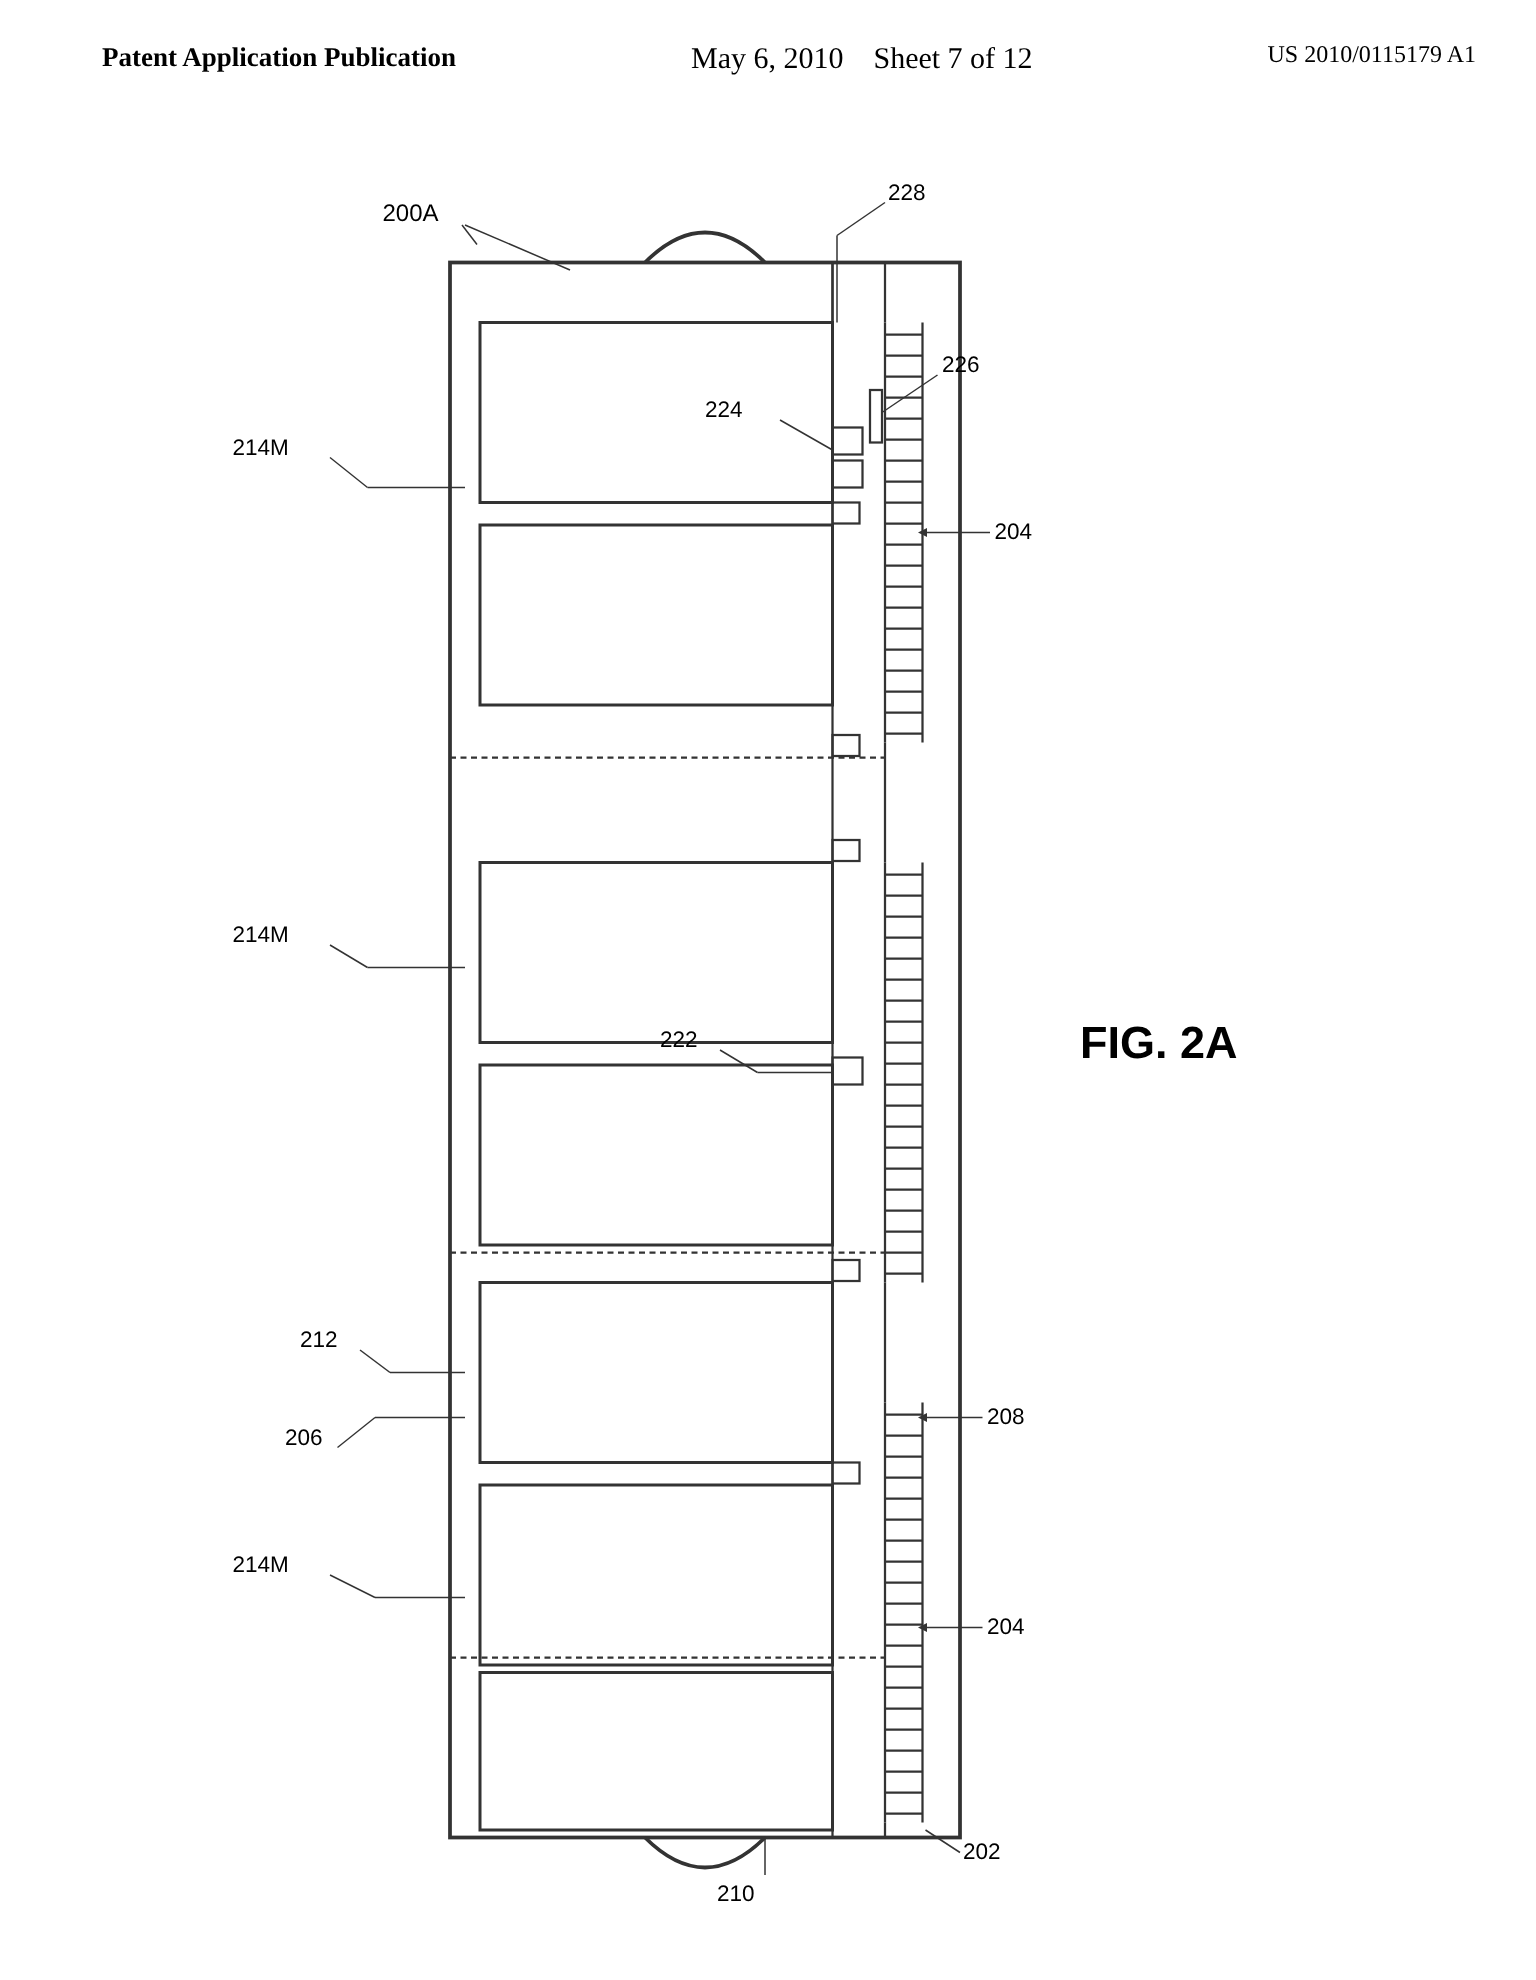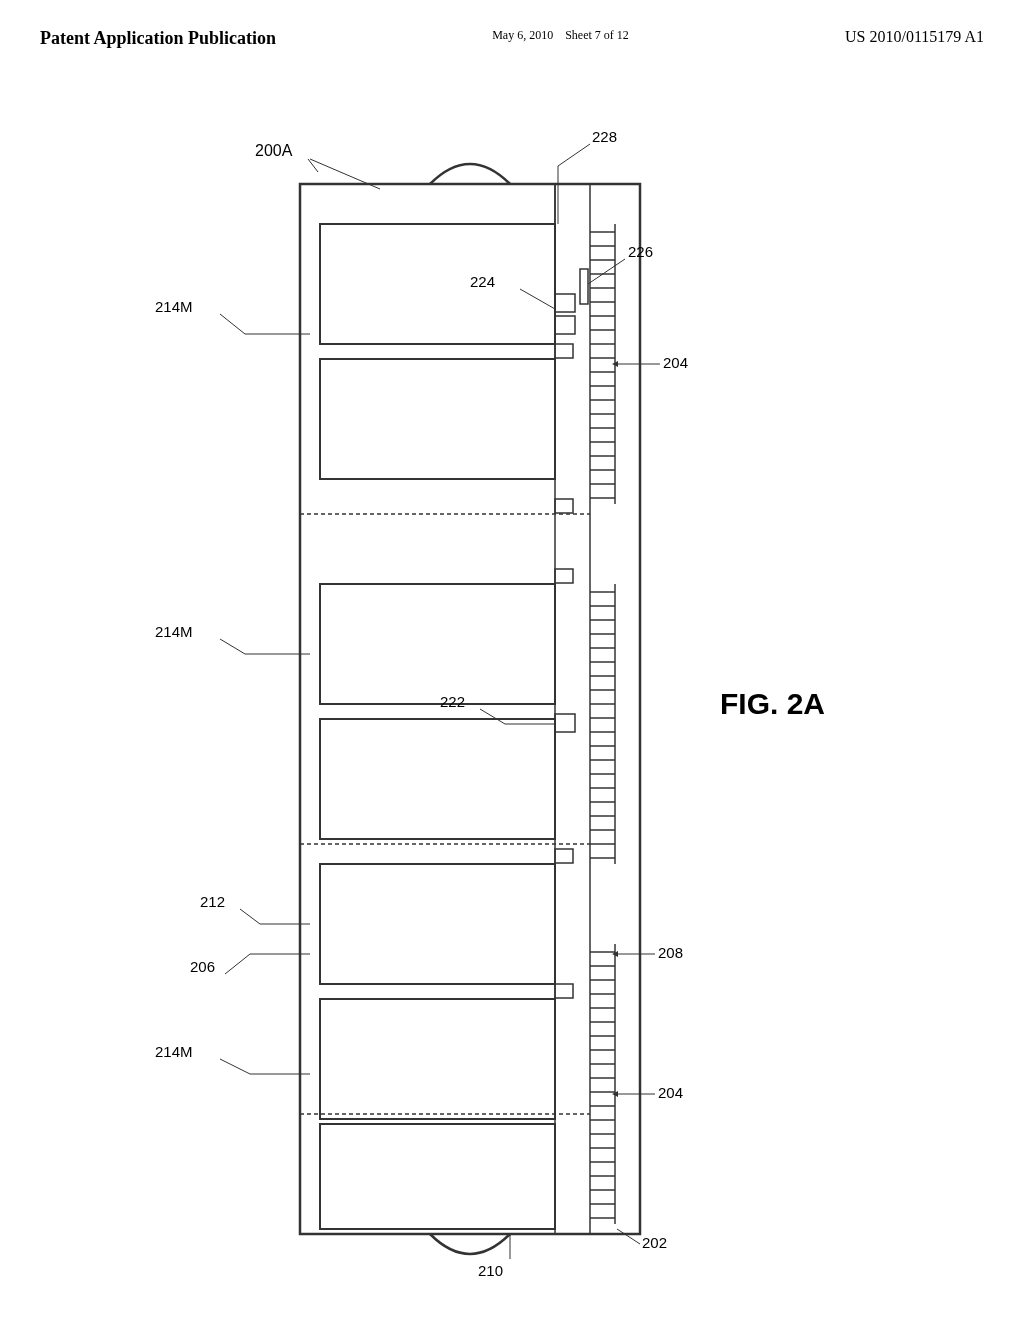--- a/index.html
+++ b/index.html
@@ -15,36 +15,37 @@
     .header {
       display: flex;
       justify-content: space-between;
       align-items: flex-start;
       padding: 28px 40px 0 40px;
     }
 
     .header-left {
       font-size: 18px;
       font-weight: bold;
+      margin-left: 28px;
     }
 
     .header-center {
-      font-size: 12px;
+      font-size: 20px;
     }
 
     .header-right {
       font-size: 16px;
       font-weight: normal;
     }
 
     .diagram-area {
       position: relative;
       width: 100%;
       height: calc(100% - 90px);
-      top: 35px;
+      top: 24px;
     }
 
     svg {
       position: absolute;
       top: 0;
       left: 0;
       width: 100%;
       height: 100%;
     }
   </style>

